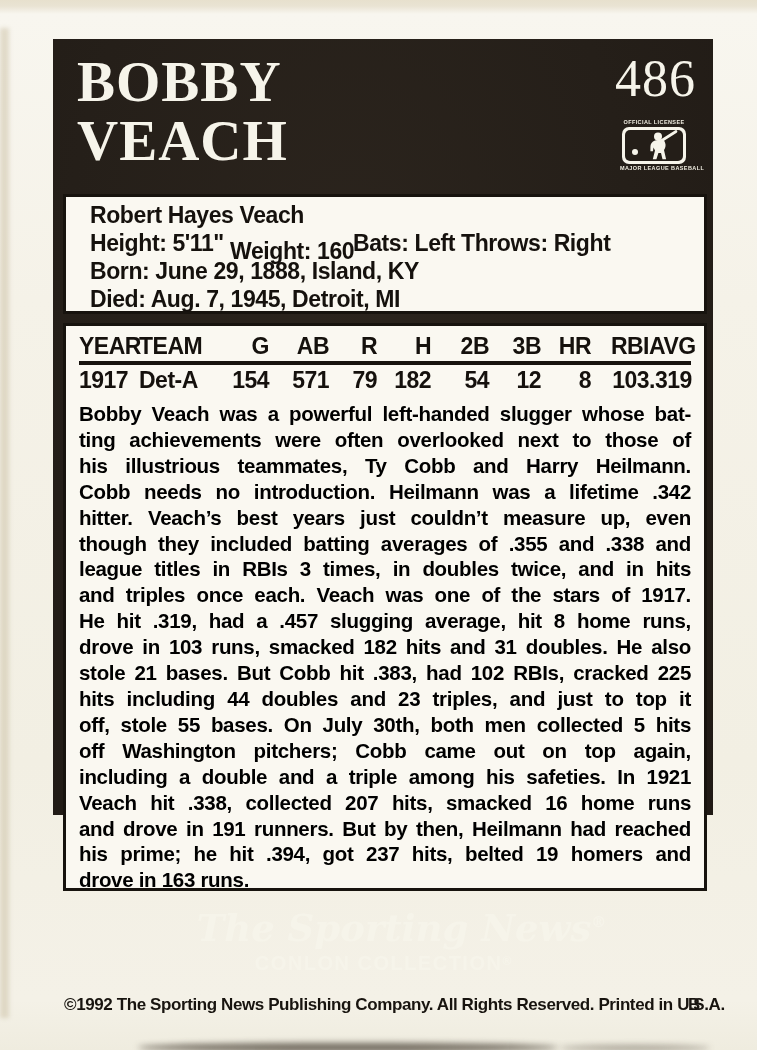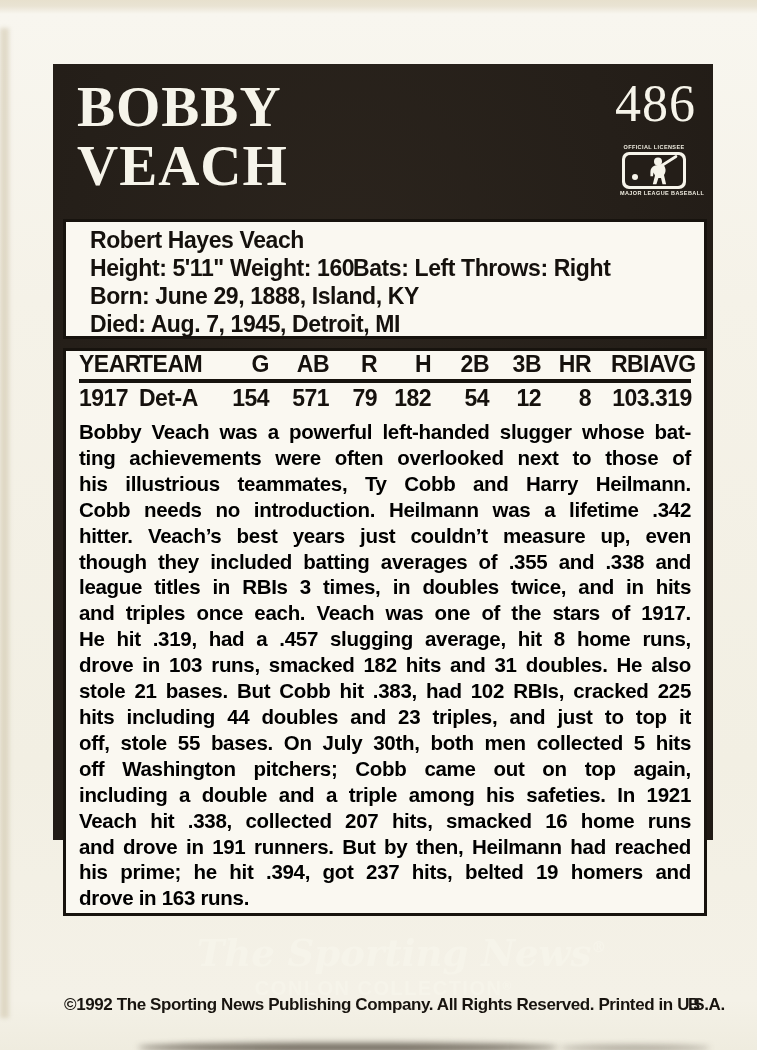--- a/index.html
+++ b/index.html
@@ -4,42 +4,42 @@
 <style>
   * { margin:0; padding:0; box-sizing:border-box; }
   html,body { width:757px; height:1050px; }
   body { font-family:"Liberation Sans", sans-serif; overflow:hidden; }
   #page {
     position:relative; width:757px; height:1050px; overflow:hidden;
     background:linear-gradient(180deg,#e7e0cd 0px,#e9e3d3 6px,#f8f6ef 14px,#f5f2e8 300px,#f2efe3 760px,#f4f1e7 1000px,#efecdf 1050px);
   }
   
   .face {
-    position:absolute; left:53px; top:64px; width:660px; height:776px;
+    position:absolute; left:53px; top:39px; width:660px; height:776px;
     background:radial-gradient(ellipse at 45% 30%, #2b241d 0%, #251f19 55%, #201a15 100%);
   }
   
   .name-block { position:absolute; left:24px; top:13px; color:#f6f4ea;
     font-family:"Liberation Serif", serif; font-weight:bold; font-size:57px; line-height:59px; letter-spacing:1px; }
   .card-number { position:absolute; right:17px; top:14px; color:#f6f4ea;
     font-family:"Liberation Serif", serif; font-weight:normal; font-size:52px; line-height:1; letter-spacing:1px;margin-left:16px; }
   .mlb-block { position:absolute; left:567px; top:80px; width:68px; text-align:center; color:#f1eee2; }
   .mlb-tiny { font-size:5.5px; font-weight:bold; letter-spacing:.4px; line-height:7px; white-space:nowrap; }
   .mlb-block svg { display:block; margin:1px auto; }
   
   .box { position:absolute; left:10px; width:644px; background:#faf8f1;
     border:3px solid #17130e; color:#15110d; }
   .bio-box { top:155px; height:120px; padding:4px 24px; }
   .bio-line { font-size:23px; font-weight:bold; line-height:28px; letter-spacing:-0.4px; white-space:nowrap; }
   .bio-line.cols { position:relative; height:28px; }
   .bio-line.cols .c1 { position:absolute; left:0; }
-  .bio-line.cols .c2 { position:absolute; left:140px; }
+  .bio-line.cols .c2 { position:absolute; left:140px;margin-top:8px; }
   .bio-line.cols .c3 { position:absolute; left:263px; }
   .bio-line.cols .c4 { position:absolute; left:371px; }
-  .stats-box { top:284px; height:568px; padding:0 13px 0 13px; }
+  .stats-box { top:284px; height:568px; padding:7px 13px 0 13px; }
   .stat-grid { display:grid; width:100%;
     grid-template-columns:60px 88px 42px 60px 48px 54px 58px 52px 50px 58px 1fr;
     font-size:23px; font-weight:bold; letter-spacing:-0.5px; }
   .stat-grid span { text-align:right; white-space:nowrap; }
   .stat-grid span:nth-child(1), .stat-grid span:nth-child(2) { text-align:left; }
   .head-rule { border-bottom:4px solid #17130e; margin:1px 0 2px 0; }
   .bio-text { margin-top:7px; font-size:20.5px; font-weight:bold; letter-spacing:-0.3px; color:#000000; }
   .bline { line-height:25.9px; text-align:justify; text-align-last:justify; white-space:normal; }
   .bline.last { text-align-last:left; }
   

